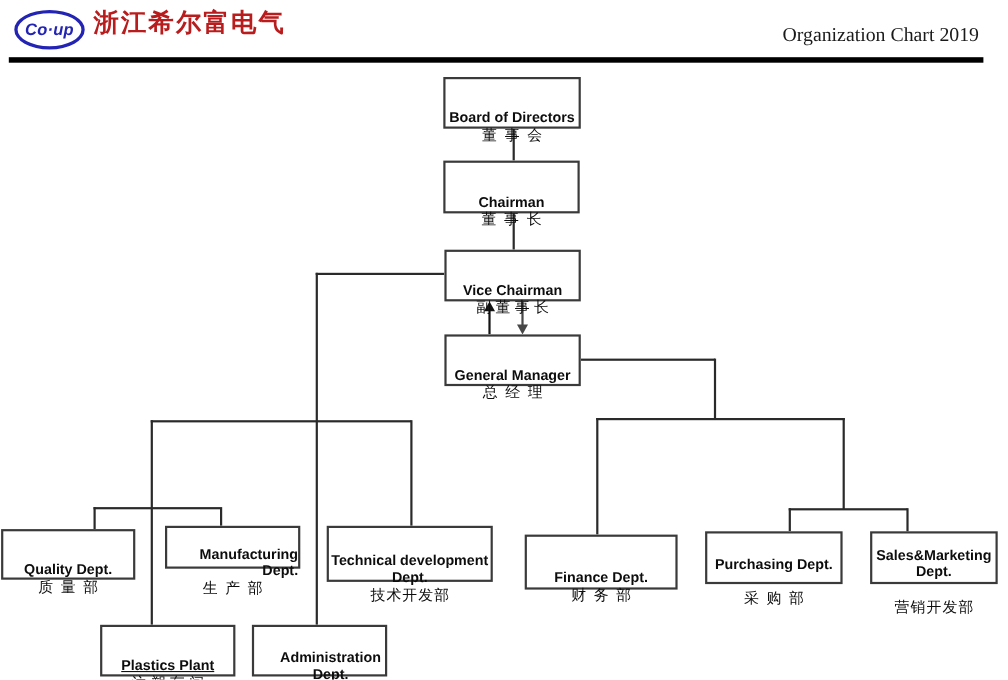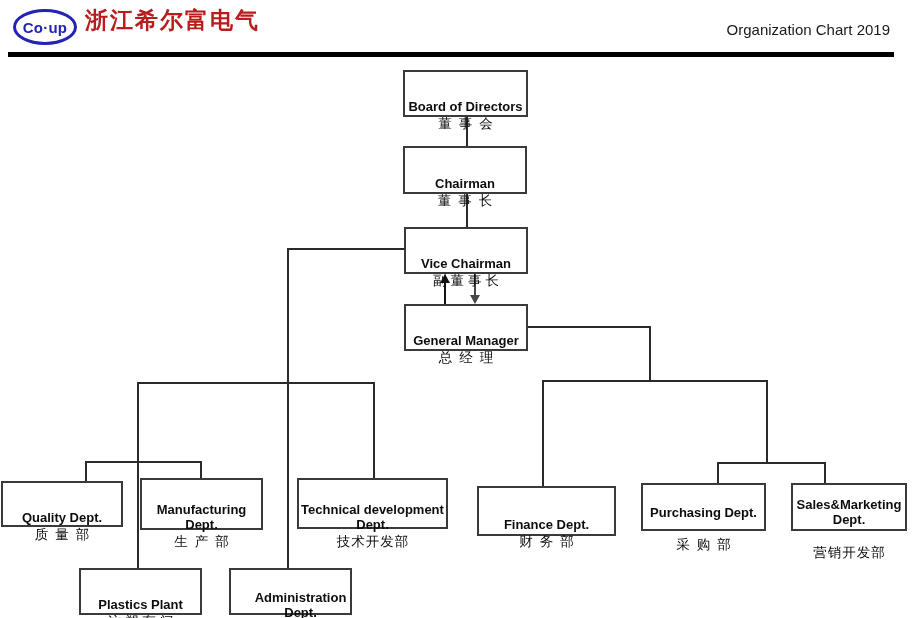--- a/index.html
+++ b/index.html
@@ -3,26 +3,26 @@
 <meta charset="utf-8">
 <style>
   html,body{margin:0;padding:0;background:#ffffff;}
   #page{position:relative;width:916px;height:618px;background:#ffffff;overflow:hidden;
         font-family:"Liberation Sans",sans-serif;color:#111;}
 
   
   .logo{position:absolute;left:13px;top:9px;width:64px;height:36px;
         border:3px solid #2323b4;border-radius:50%;box-sizing:border-box;
         display:flex;align-items:center;justify-content:center;
-        color:#2323b4;font-weight:bold;font-size:15px;letter-spacing:0.2px;}
+        color:#2323b4;font-weight:bold;font-size:15px;letter-spacing:0.2px;font-style:italic;}
   .company-cn{position:absolute;left:85px;top:5px;font-size:23px;font-weight:bold;
         letter-spacing:2px;color:#b91c1c;font-family:"DejaVu Sans",sans-serif;}
   .company-en{position:absolute;left:86px;top:30px;font-size:12.5px;font-weight:bold;
         color:#2a2ab0;font-family:"Liberation Serif",serif;}
-  .doc-title{position:absolute;right:26px;top:21px;font-size:15px;color:#1a1a1a;}
+  .doc-title{position:absolute;right:26px;top:21px;font-size:18px;color:#1a1a1a;font-family:Liberation Serif, serif;}
   .header-rule{position:absolute;left:8px;top:52px;width:886px;height:4.5px;background:#000;}
 
   
   .node{position:absolute;box-sizing:border-box;border:2px solid #3a3a3a;background:#fff;
         display:flex;flex-direction:column;align-items:center;justify-content:center;
         text-align:center;}
   .node .en{font-weight:bold;font-size:13px;line-height:15px;color:#0d0d0d;margin-top:44px;}
   .node .cn{font-size:13.5px;line-height:18px;color:#0d0d0d;
         font-family:"DejaVu Sans",sans-serif;}
   .sp3{letter-spacing:7px;margin-right:-7px;}
@@ -101,21 +101,21 @@
   <div class="node" style="left:404px;top:304px;width:124px;height:47px;">
     <div class="en">General Manager</div>
     <div class="cn sp3">总经理</div>
   </div>
 
   <div class="node" style="left:1px;top:481px;width:122px;height:46px;">
     <div class="en">Quality Dept.</div>
     <div class="cn sp3">质量部</div>
   </div>
 
-  <div class="node" style="left:140px;top:478px;width:123px;height:52px;">
+  <div class="node" style="left:150px;top:478px;width:123px;height:39px;text-align:right;">
     <div class="en">Manufacturing Dept.</div>
     <div class="cn sp3">生产部</div>
   </div>
 
   <div class="node" style="left:297px;top:478px;width:151px;height:51px;">
     <div class="en">Technical development Dept.</div>
     <div class="cn sp5">技术开发部</div>
   </div>
 
   <div class="node" style="left:477px;top:486px;width:139px;height:50px;">
@@ -126,21 +126,21 @@
   <div class="node" style="left:641px;top:483px;width:125px;height:48px;gap:15px;">
     <div class="en">Purchasing Dept.</div>
     <div class="cn sp3">采购部</div>
   </div>
 
   <div class="node" style="left:791px;top:483px;width:116px;height:48px;gap:16px;">
     <div class="en">Sales&amp;Marketing Dept.</div>
     <div class="cn sp5">营销开发部</div>
   </div>
 
-  <div class="node" style="left:79px;top:568px;width:123px;height:47px;">
+  <div class="node" style="left:91px;top:568px;width:123px;height:47px;text-decoration:underline;">
     <div class="en">Plastics Plant</div>
     <div class="cn sp4">注塑车间</div>
   </div>
 
   <div class="node" style="left:229px;top:568px;width:123px;height:47px;padding-left:20px;">
     <div class="en">Administration Dept.</div>
     <div class="cn sp5">综合管理部</div>
   </div>
 
 </div>

